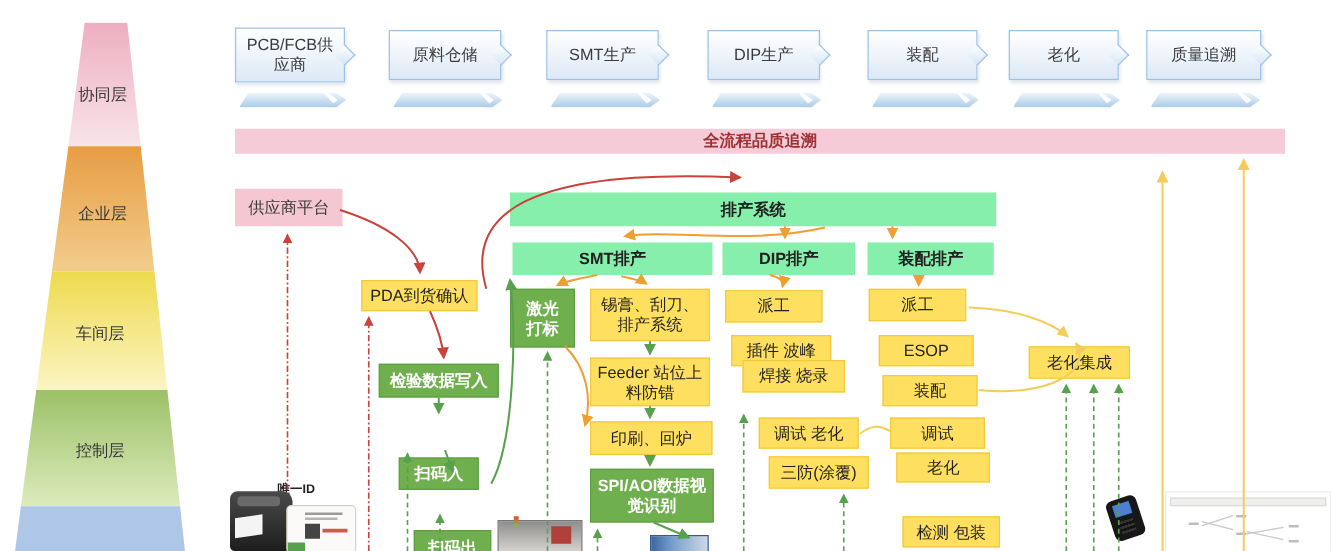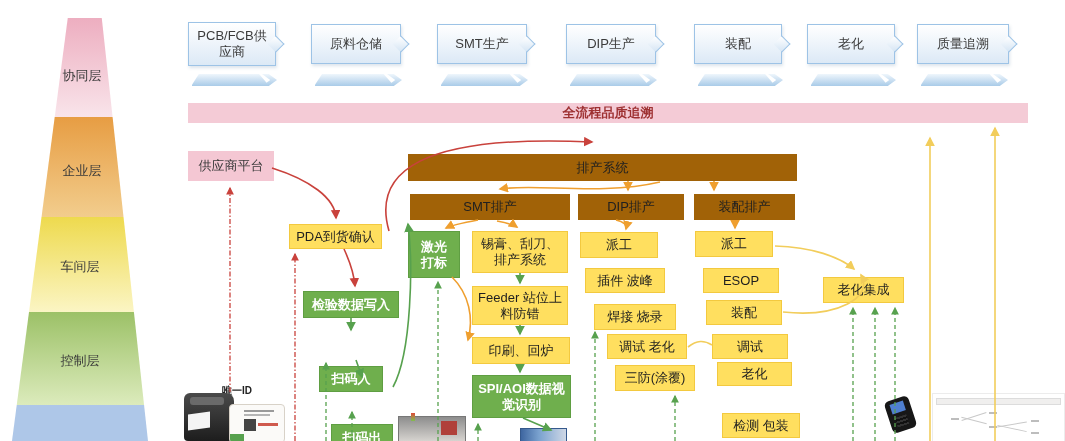--- a/index.html
+++ b/index.html
@@ -26,21 +26,21 @@
          border-top:1px solid #9dc3e6;border-right:1px solid #9dc3e6;}
   .swoosh{position:absolute;height:12px;background:linear-gradient(#eff6fc,#a9cbe8);
           clip-path:polygon(0 90%,8% 0,78% 0,90% 100%,0 100%);}
   .swchev{position:absolute;height:12px;width:15px;background:linear-gradient(#eff6fc,#a9cbe8);
           clip-path:polygon(0 0,45% 0,100% 50%,45% 100%,0 100%,55% 50%);}
   
   .abox{position:absolute;display:flex;align-items:center;justify-content:center;
         text-align:center;box-sizing:border-box;font-size:13px;line-height:1.2;padding:1px 3px;}
   .pinkbar{background:#f4cbd6;color:#9e3132;font-weight:bold;}
   .pinkbox{background:#f4c7d3;color:#3a3a3a;}
-  .orange{background:#a16207;color:#202020;font-weight:normal;}
+  .orange{background:#86efac;color:#202020;font-weight:bold;}
   .yellow{background:#ffdf5f;border:1px solid #f3c93f;color:#1f1f1f;}
   .green{background:#6faf4d;color:#fff;font-weight:bold;border:1px solid #5f9e42;}
   .preline{white-space:pre-line;}
   .smalllabel{position:absolute;font-size:10px;font-weight:bold;color:#222;}
   
   .img{position:absolute;}
   .printer{background:linear-gradient(#4a4a4a,#1d1d1d);border-radius:6px 8px 4px 4px;}
   .printer:before{content:"";position:absolute;left:4px;top:20px;width:22px;height:16px;
                   background:#f4f4f4;transform:skewY(-8deg);}
   .printer:after{content:"";position:absolute;left:6px;top:4px;width:34px;height:8px;
@@ -144,21 +144,21 @@
 
   <div class="abox green preline" style="left:408px;top:231px;width:52px;height:47px;">激光
 打标</div>
   <div class="abox yellow" style="left:472px;top:231px;width:96px;height:42px;">锡膏、刮刀、排产系统</div>
   <div class="abox yellow" style="left:472px;top:286px;width:96px;height:39px;">Feeder 站位上料防错</div>
   <div class="abox green" style="left:472px;top:375px;width:99px;height:43px;">SPI/AOI数据视觉识别</div>
   <div class="abox yellow" style="left:472px;top:337px;width:98px;height:27px;">印刷、回炉</div>
 
   <div class="abox yellow" style="left:580px;top:232px;width:78px;height:26px;">派工</div>
   <div class="abox yellow" style="left:585px;top:268px;width:80px;height:25px;">插件 波峰</div>
-  <div class="abox yellow" style="left:594px;top:304px;width:82px;height:26px;">焊接 烧录</div>
+  <div class="abox yellow" style="left:594px;top:288px;width:82px;height:26px;">焊接 烧录</div>
   <div class="abox yellow" style="left:607px;top:334px;width:80px;height:25px;">调试 老化</div>
   <div class="abox yellow" style="left:615px;top:365px;width:80px;height:26px;">三防(涂覆)</div>
 
   <div class="abox yellow" style="left:695px;top:231px;width:78px;height:26px;">派工</div>
   <div class="abox yellow" style="left:703px;top:268px;width:76px;height:25px;">ESOP</div>
   <div class="abox yellow" style="left:706px;top:300px;width:76px;height:25px;">装配</div>
   <div class="abox yellow" style="left:712px;top:334px;width:76px;height:25px;">调试</div>
   <div class="abox yellow" style="left:717px;top:362px;width:75px;height:24px;">老化</div>
   <div class="abox yellow" style="left:722px;top:393px;width:78px;height:25px;margin-top:20px;">检测 包装</div>
 

